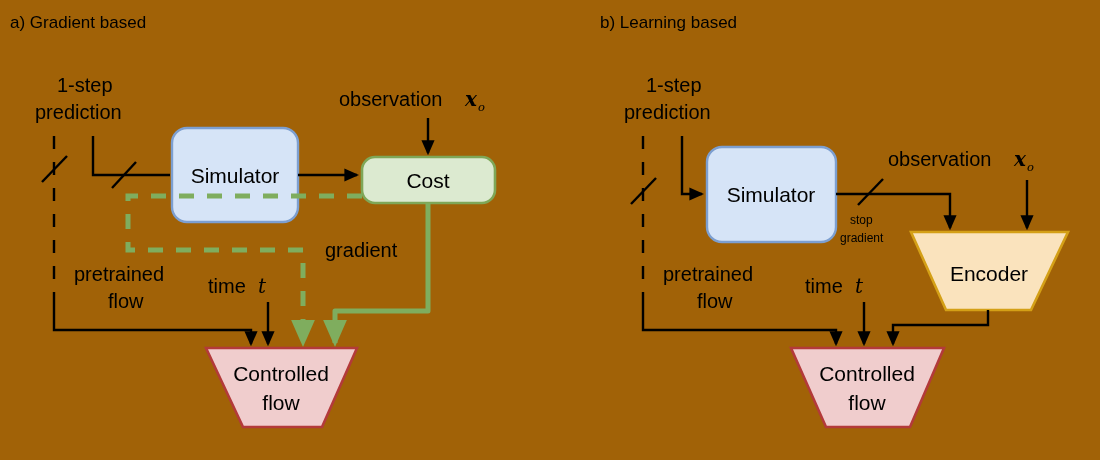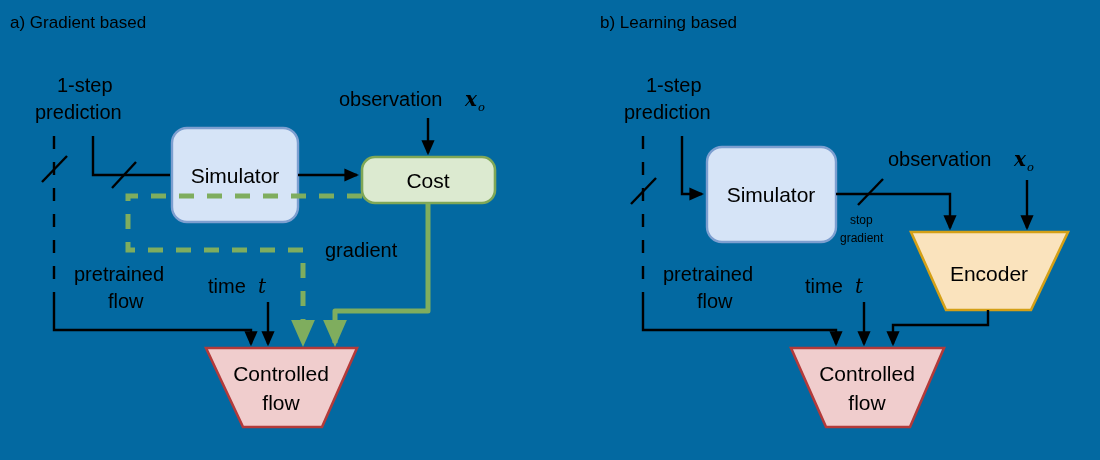--- a/index.html
+++ b/index.html
@@ -4,21 +4,21 @@
 <style>
   html, body {
     margin: 0;
     padding: 0;
     background: #ffffff;
   }
   #stage {
     position: relative;
     width: 1100px;
     height: 460px;
-    background: #0369a1;
+    background: #a16207;
     font-family: "Liberation Sans", sans-serif;
     overflow: hidden;
   }
   svg { display: block; }
   .lbl {
     font-family: "Liberation Sans", sans-serif;
     fill: #000000;
   }
   .panel-title { font-size: 17px; }
   .node-label { font-size: 21px; }

